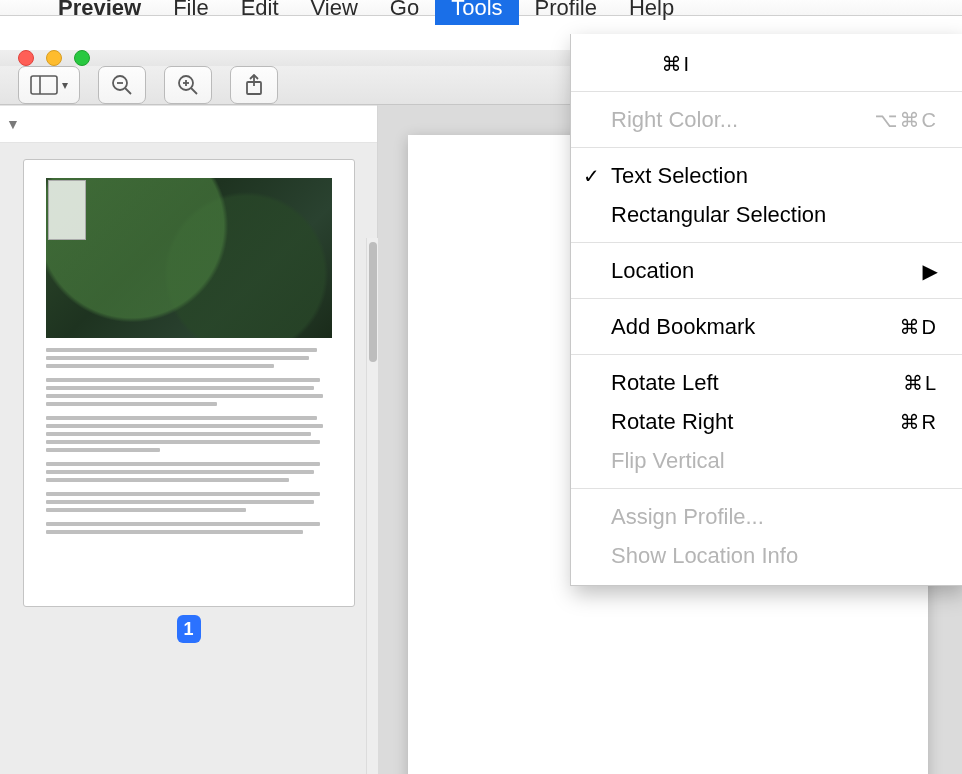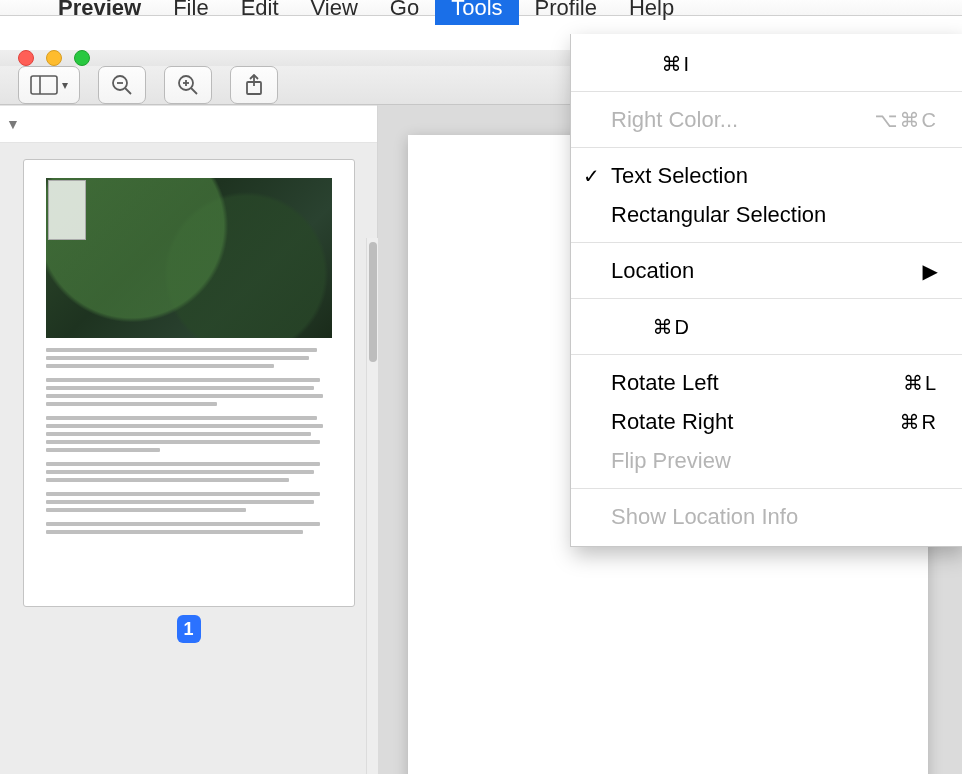--- a/index.html
+++ b/index.html
@@ -287,36 +287,41 @@
       <span class="label">Rectangular Selection</span>
       <span class="shortcut"></span>
     </div>
     <div class="menu-sep"></div>
     <div class="menu-row">
       <span class="label">Location</span>
       <span class="chevron">▶</span>
     </div>
     <div class="menu-sep"></div>
     <div class="menu-row">
+      <span class="label">Add Bookmark</span>
       <span class="shortcut">⌘D</span>
     </div>
     <div class="menu-sep"></div>
     <div class="menu-row">
       <span class="label">Rotate Left</span>
       <span class="shortcut">⌘L</span>
     </div>
     <div class="menu-row">
       <span class="label">Rotate Right</span>
       <span class="shortcut">⌘R</span>
     </div>
     <div class="menu-row disabled">
-      <span class="label">Flip Preview</span>
+      <span class="label">Flip Vertical</span>
       <span class="shortcut"></span>
     </div>
     <div class="menu-sep"></div>
+    <div class="menu-row disabled">
+      <span class="label">Assign Profile...</span>
+      <span class="shortcut"></span>
+    </div>
     <div class="menu-row disabled">
       <span class="label">Show Location Info</span>
       <span class="shortcut"></span>
     </div>
   </div>
 
 <div class="window">
   <div class="titlebar">
     <div class="traffic red"></div>
     <div class="traffic yellow"></div>

